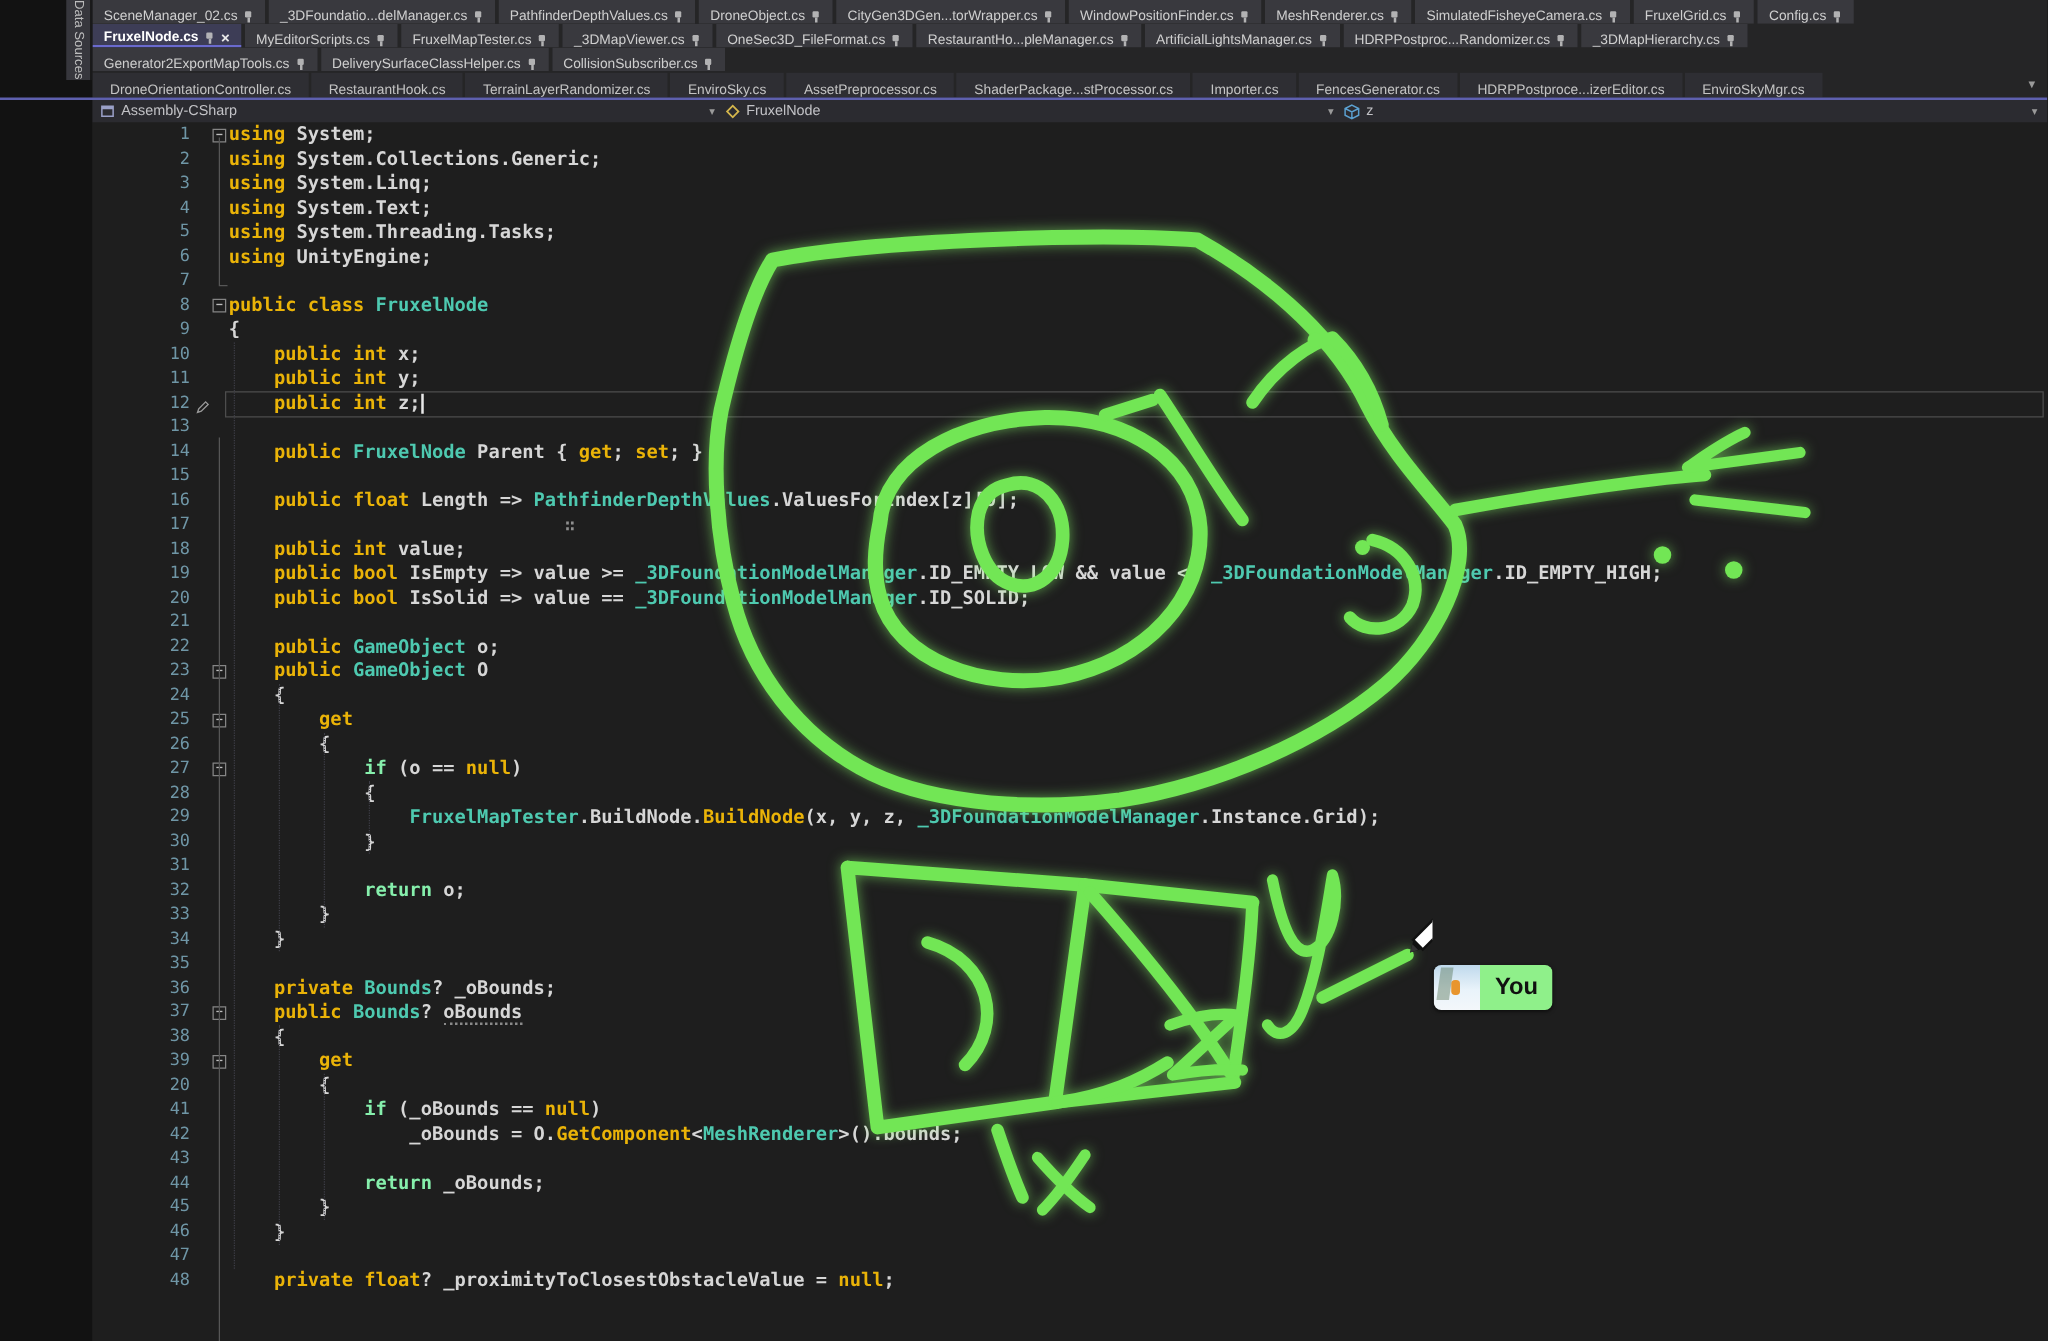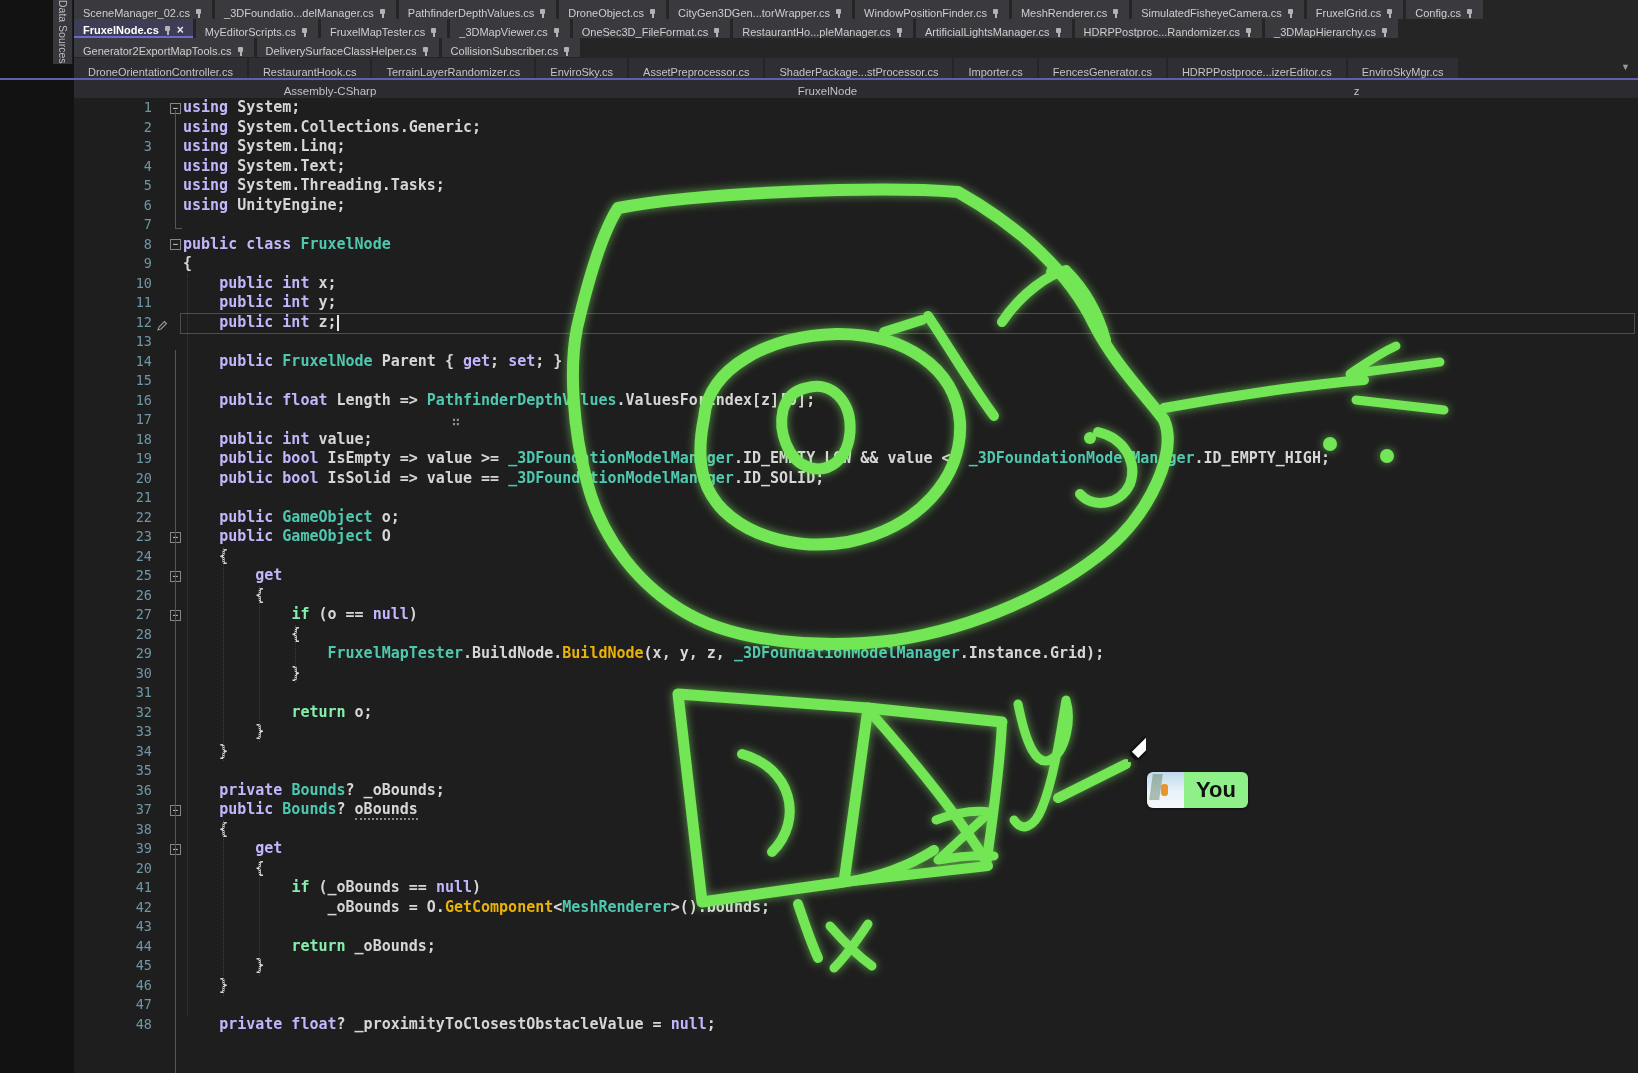--- a/index.html
+++ b/index.html
@@ -22,38 +22,38 @@
   .pin{position:relative;width:8px;height:10px;display:inline-block;opacity:.85;}
   .pin::before{content:"";position:absolute;top:0;left:1px;width:5px;height:5px;background:#c8c8c8;border-radius:1px;}
   .pin::after{content:"";position:absolute;top:5px;left:3px;width:2px;height:4px;background:#c8c8c8;}
   .tclose{color:#e8e8e8;font-size:12px;line-height:12px;}
   #row-overflow{position:absolute;right:8px;top:62px;color:#9a9a9a;font-size:9px;}
   #tab-sep{position:absolute;left:0;top:78px;right:0;height:2px;background:#5e60ae;}
 
   
   #navbar{position:absolute;left:74px;top:80px;right:0;height:18px;background:#2b2b30;
     color:#c2c2c6;font-size:11.5px;display:flex;align-items:center;}
-  .nav-seg{display:flex;align-items:center;gap:5px;height:18px;flex-direction:column;}
+  .nav-seg{display:flex;align-items:center;gap:5px;height:18px;}
   .nav-caret{color:#9a9a9a;font-size:9px;}
   #seg-project{width:500px;padding-left:6px;}
   #seg-project .nav-caret{margin-left:auto;margin-right:8px;}
   #seg-class{width:495px;}
   #seg-class .nav-caret{margin-left:auto;margin-right:8px;}
   #seg-member{flex:1;}
   #seg-member .nav-caret{margin-left:auto;margin-right:8px;}
 
   
   #editor{position:absolute;left:74px;top:98px;right:0;bottom:0;background:#1e1e1e;
     font-family:"DejaVu Sans Mono",monospace;font-size:15px;font-weight:600;}
   .crow{display:flex;height:19.5px;line-height:19.5px;white-space:pre;}
   .ln{flex:0 0 88px;text-align:right;padding-right:10px;box-sizing:border-box;color:#6f96a6;
     font-size:13.5px;font-weight:400;}
   .fm{flex:0 0 21px;}
   .ct{flex:1;}
-  .tk-k{color:#c4b5fd}.tk-c{color:#86efac}.tk-t{color:#4ec9b0}.tk-m{color:#eab308}
+  .tk-k{color:#eab308}.tk-c{color:#86efac}.tk-t{color:#4ec9b0}.tk-m{color:#eab308}
   .tk-p{color:#d6d6d6}.tk-u{color:#d6d6d6;border-bottom:2px dotted #8a8a8a;}
   #cur-line{position:absolute;left:106px;top:214px;width:1453px;height:19px;
     border:1px solid #4d4d4d;pointer-events:none;}
   #caret{position:absolute;left:263px;top:216px;width:2px;height:16px;background:#e8e8e8;}
   .foldbox{position:absolute;left:96px;width:11px;height:11px;border:1px solid #858585;
     background:#1e1e1e;color:#bdbdbd;font-size:9px;line-height:9px;text-align:center;box-sizing:border-box;}
   .oline{position:absolute;left:101px;width:1px;background:#565656;}
   .otick{position:absolute;left:101px;width:7px;height:1px;background:#565656;}
   .iguide{position:absolute;width:1px;border-left:1px dotted #3d3d46;}
   #edit-pencil{position:absolute;left:82px;top:219px;}
@@ -63,21 +63,21 @@
   #draw-svg{position:absolute;left:0;top:0;pointer-events:none;
     filter:drop-shadow(0 0 5px rgba(140,255,110,.55));}
   #pencil-cursor{position:absolute;left:1092px;top:714px;pointer-events:none;}
   #you-label{position:absolute;left:1147px;top:772px;height:36px;display:flex;
     border-radius:6px;overflow:hidden;box-shadow:0 1px 3px rgba(0,0,0,.5);}
   #you-avatar{width:37px;height:36px;background:linear-gradient(180deg,#bfd9ec 0%,#e9f3fa 55%,#f3f7fa 100%);position:relative;}
   #you-avatar::before{content:"";position:absolute;left:14px;top:12px;width:7px;height:12px;
     background:#e8952d;border-radius:3px;}
   #you-avatar::after{content:"";position:absolute;left:4px;top:2px;width:10px;height:26px;
     background:rgba(90,120,90,.45);transform:skewX(-8deg);}
-  #you-text{background:#8ff08a;color:#111;font-weight:bold;font-size:22px;
+  #you-text{background:#8ff08a;color:#111;font-weight:bold;font-size:19px;
     display:flex;align-items:center;padding:0 12px;}
 </style>
 </head>
 <body>
 
 <div id="stage">
 
   <div id="left-rail"></div>
   <div id="ds-tab">Data Sources</div>
 

